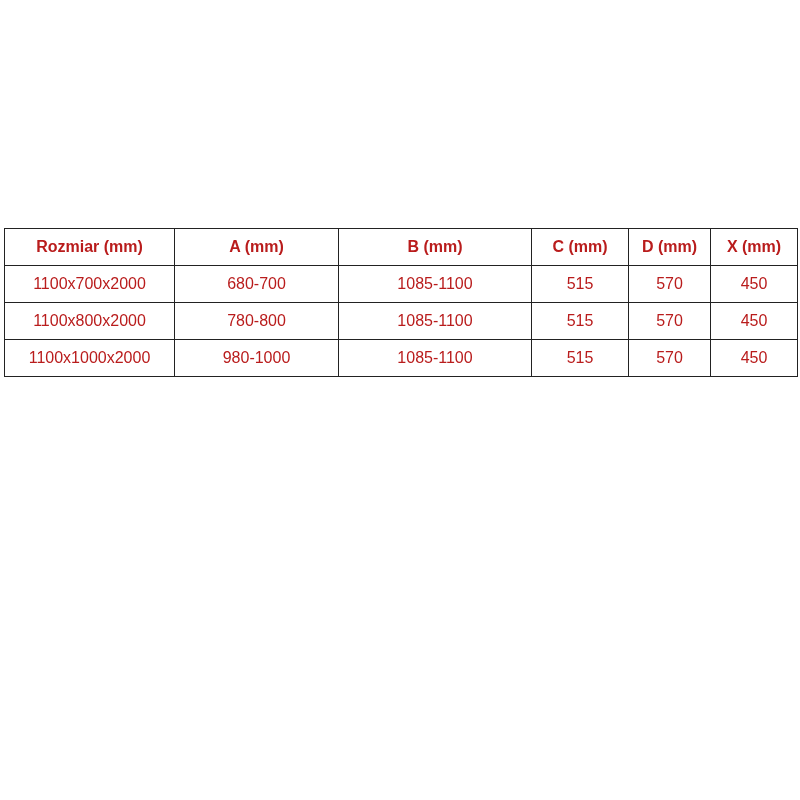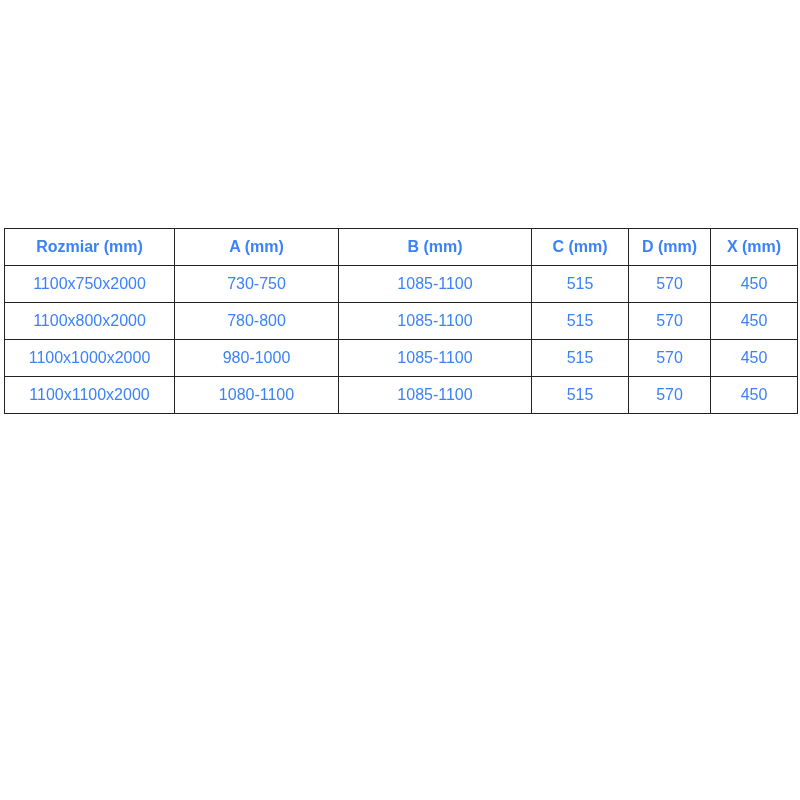--- a/index.html
+++ b/index.html
@@ -27,21 +27,21 @@
     table-layout: fixed;
   }
   .size-table th,
   .size-table td {
     border: 1.5px solid #222222;
     height: 36px;
     padding: 0 2px;
     text-align: center;
     vertical-align: middle;
     font-size: 16px;
-    color: #3b82f6;
+    color: #b91c1c;
     white-space: nowrap;
     overflow: hidden;
   }
   .size-table th {
     font-weight: bold;
   }
 </style>
 </head>
 <body>
 
@@ -60,22 +60,22 @@
         <th>Rozmiar (mm)</th>
         <th>A (mm)</th>
         <th>B (mm)</th>
         <th>C (mm)</th>
         <th>D (mm)</th>
         <th>X (mm)</th>
       </tr>
     </thead>
     <tbody>
       <tr>
-        <td>1100x750x2000</td>
-        <td>730-750</td>
+        <td>1100x700x2000</td>
+        <td>680-700</td>
         <td>1085-1100</td>
         <td>515</td>
         <td>570</td>
         <td>450</td>
       </tr>
       <tr>
         <td>1100x800x2000</td>
         <td>780-800</td>
         <td>1085-1100</td>
         <td>515</td>
@@ -83,23 +83,15 @@
         <td>450</td>
       </tr>
       <tr>
         <td>1100x1000x2000</td>
         <td>980-1000</td>
         <td>1085-1100</td>
         <td>515</td>
         <td>570</td>
         <td>450</td>
       </tr>
-      <tr>
-        <td>1100x1100x2000</td>
-        <td>1080-1100</td>
-        <td>1085-1100</td>
-        <td>515</td>
-        <td>570</td>
-        <td>450</td>
-      </tr>
     </tbody>
   </table>
 </div>
 
 </body></html>

